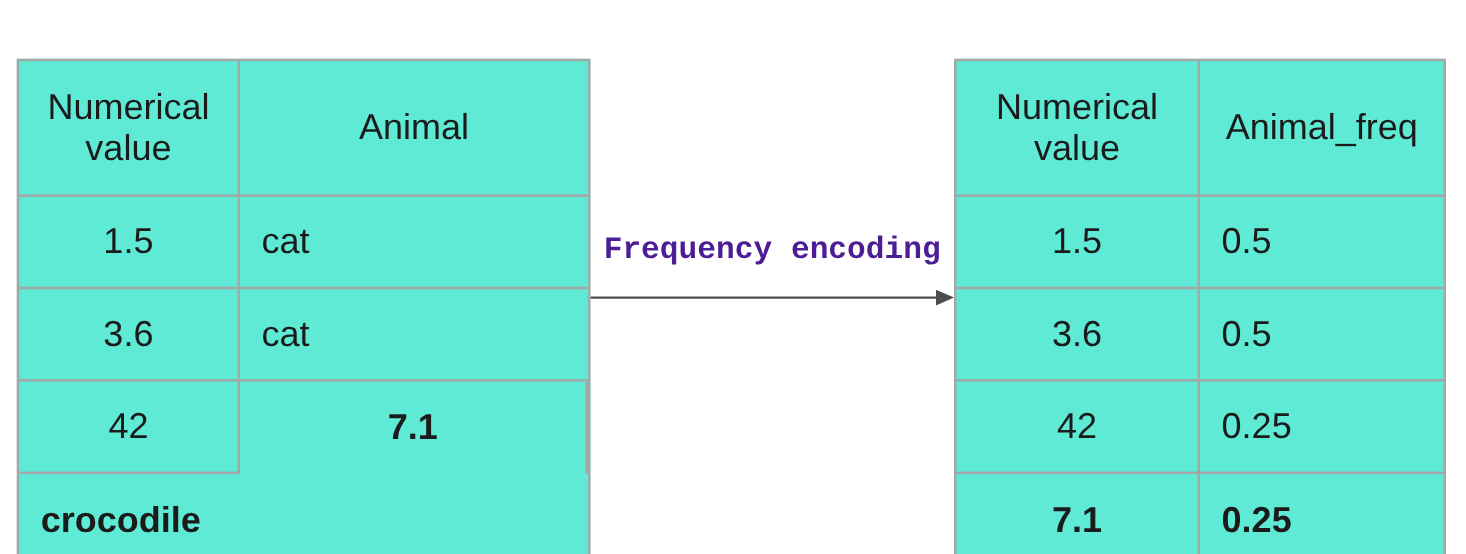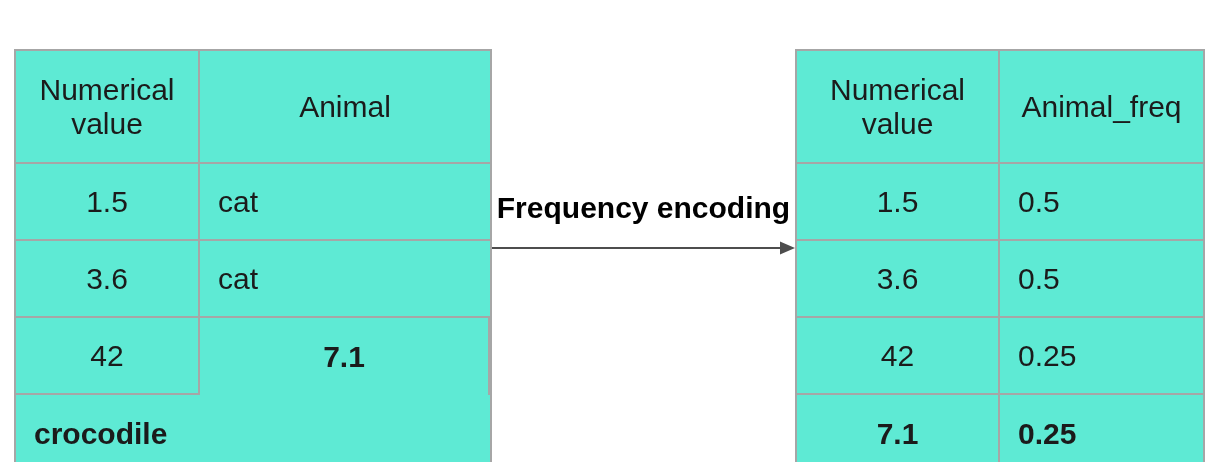--- a/index.html
+++ b/index.html
@@ -21,21 +21,21 @@
     border-right:2px solid #a6a6a6;border-bottom:2px solid #a6a6a6;
     padding:0;
   }
   .cell.col-last{border-right:none;}
   .cell.row-last{border-bottom:none;font-weight:bold;}
   .cell.hdr{text-align:center;padding:0 10px;}
   .cell.val-left{justify-content:flex-start;padding-left:18px;}
   .connector-label{
     position:absolute;left:492px;top:188px;width:303px;height:40px;
     display:flex;align-items:center;justify-content:center;
-    font-size:30px;font-weight:bold;white-space:nowrap;color:#000000;
+    font-size:26px;font-weight:bold;white-space:nowrap;color:#4c1d95;font-family:Liberation Mono, monospace;
   }
   .connector-arrow{position:absolute;left:492px;top:238px;width:303px;height:20px;}
 </style>
 </head>
 <body>
 
 <div class="canvas">
 
   <div class="tbl tbl-left">
     <div class="cell hdr">Numerical value</div>

